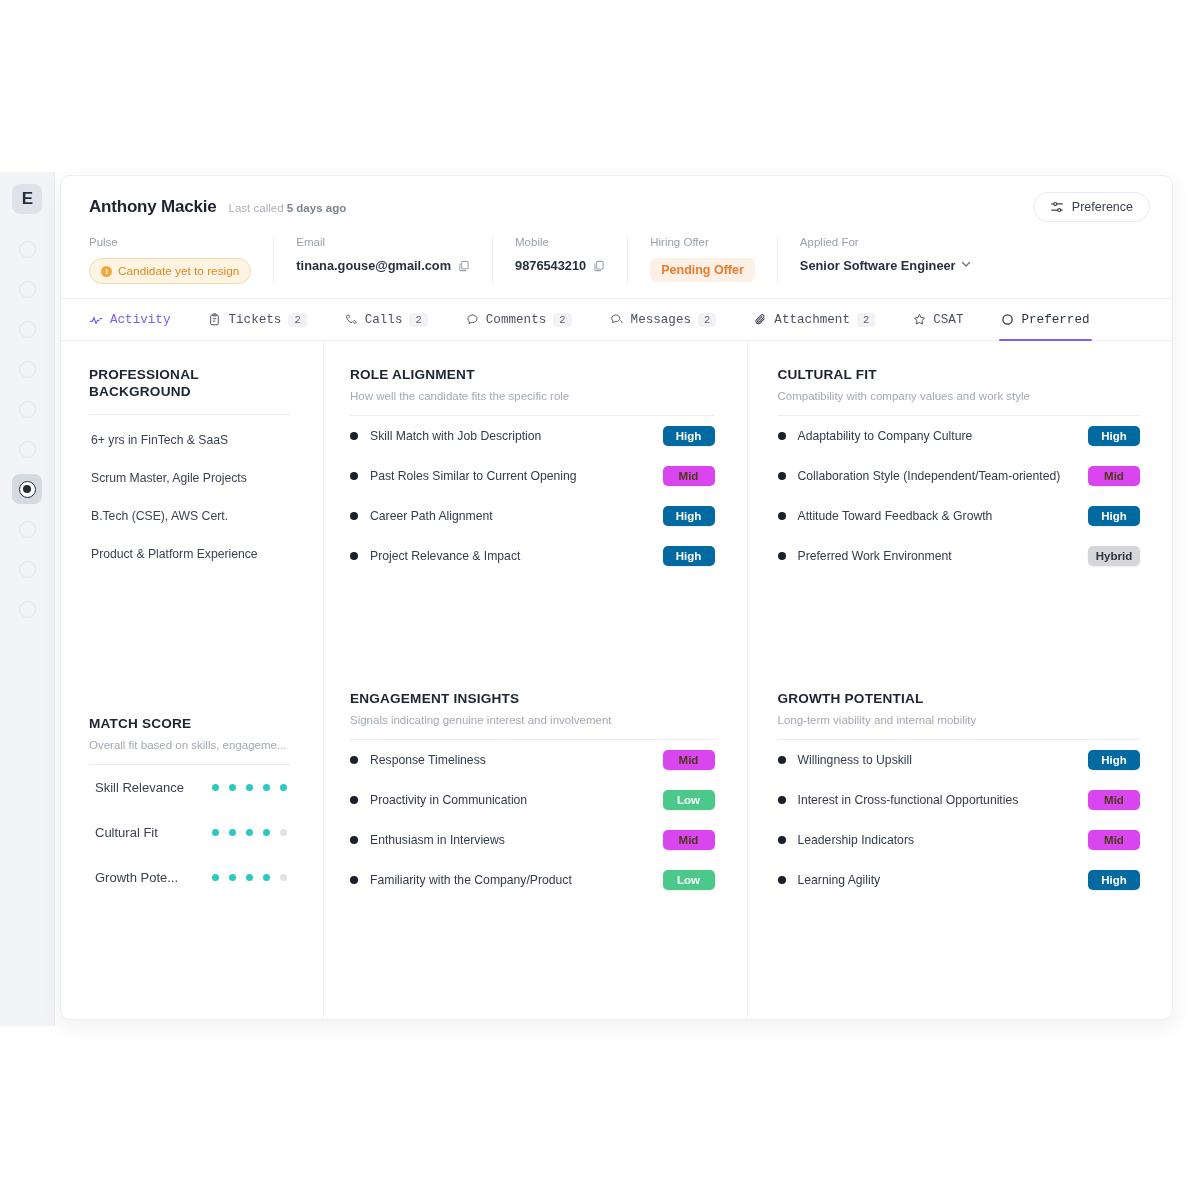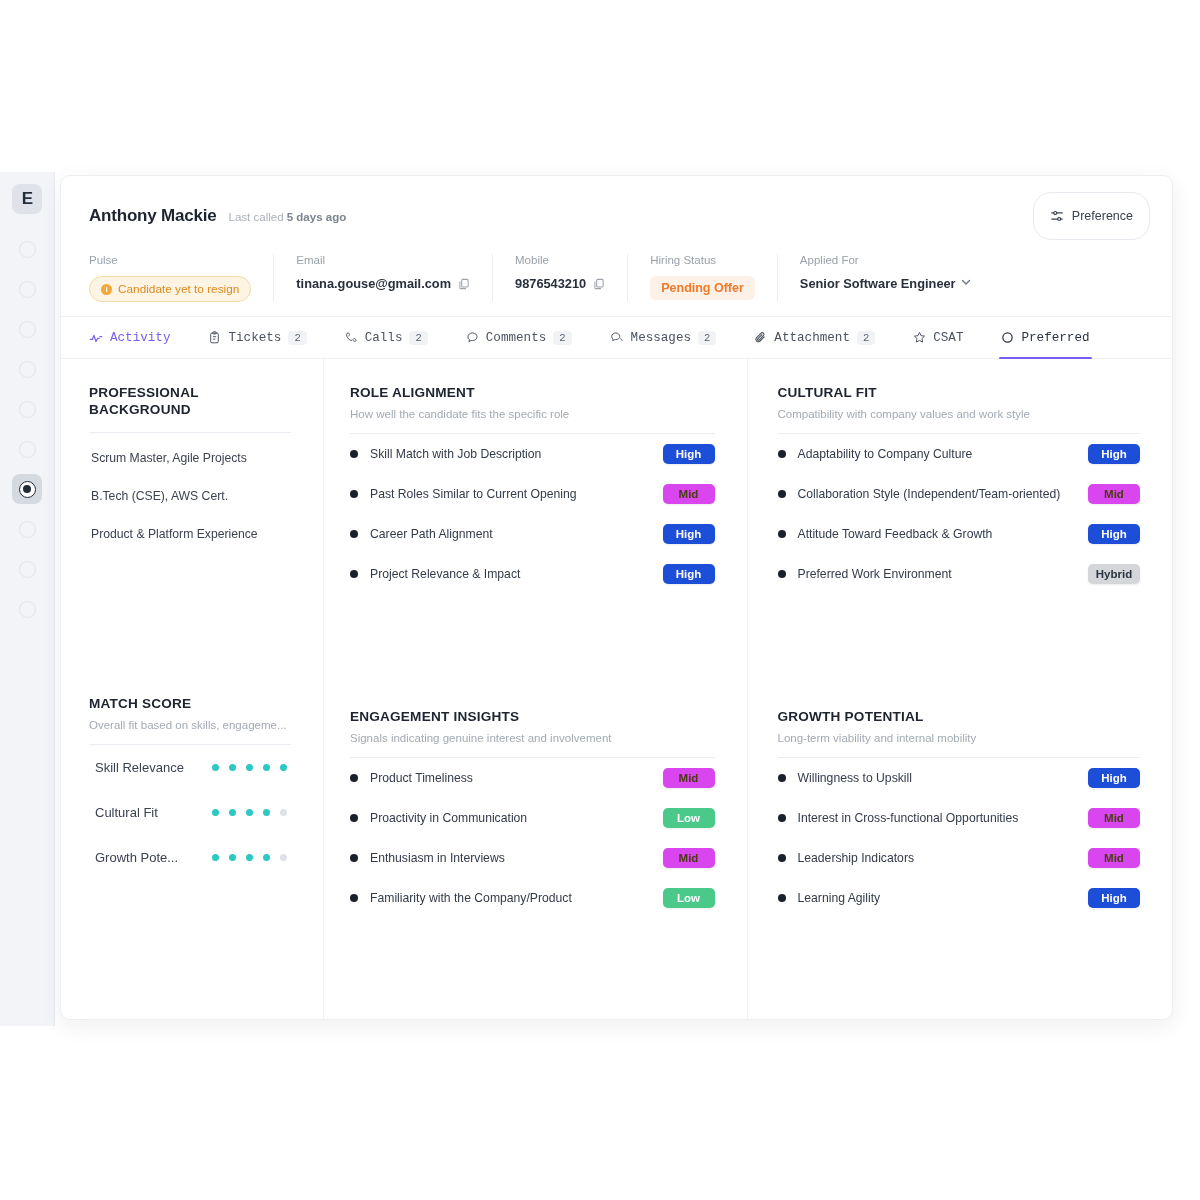--- a/index.html
+++ b/index.html
@@ -83,21 +83,21 @@
     padding: 16px 22px 12px 28px;
   }
   .cand-name {
     font-size: 17px; font-weight: 700; color: #1d2430; letter-spacing: -.2px;
   }
   .last-called { font-size: 11.5px; color: #aab1bb; margin-left: 12px; }
   .last-called b { color: #7b838f; font-weight: 600; text-align: right; }
   .pref-btn {
     display: flex; align-items: center; gap: 8px;
     border: 1px solid #e6e9ed; border-radius: 18px;
-    padding: 16px 16px; font-size: 12.5px; color: #39414e;
+    padding: 7px 16px; font-size: 12.5px; color: #39414e;
     background: #fff; cursor: pointer;
   }
 
   
   .meta {
     display: flex; padding: 0 28px 0 28px; margin-top: 2px;
     border-bottom: 1px solid #eef0f3; padding-bottom: 14px;
   }
   .meta-cell { padding-right: 22px; position: relative; }
   .meta-cell + .meta-cell { padding-left: 22px; border-left: 1px solid #eceef1; }
@@ -172,21 +172,21 @@
   }
   .row .bullet {
     width: 8px; height: 8px; border-radius: 50%; background:#1b212b; flex: 0 0 8px;
   }
   .row .rtext { font-size: 12.2px; color: #333b49; flex: 1; line-height: 1.35; }
   .chip {
     font-size: 11.5px; font-weight: 600; border-radius: 5px;
     padding: 4px 0; width: 52px; text-align: center; flex: 0 0 52px;
     box-shadow: 0 1px 2px rgba(0,0,0,.08);
   }
-  .chip.high { background:#1d4ed8; color:#fff; }
+  .chip.high { background:#0369a1; color:#fff; }
   .chip.mid  { background:#d946ef; color:#4a3b12; }
   .chip.low  { background:#4ac98b; color:#fff; }
   .chip.neutral { background:#d4d6d9; color:#2b3340; }
 
   .score-row {
     display: flex; align-items: center; padding: 15px 0 15px 6px;
   }
   .score-label { font-size: 13px; color: #3b4250; flex: 1; }
   .dots { display:flex; gap: 10px; padding-right: 4px; }
   .dots i { width: 7px; height: 7px; border-radius: 50%; display:block; background:#2cc9c4; }
@@ -283,21 +283,21 @@
             <span>9876543210</span>
             <span class="copy-ic">
               <svg width="12" height="12" viewBox="0 0 14 14" fill="none" stroke="currentColor" stroke-width="1.2">
                 <rect x="4.3" y="1.6" width="7.5" height="9" rx="1.4"></rect>
                 <path d="M9.3 12.4H3.2a1 1 0 0 1-1-1V4.2"></path>
               </svg>
             </span>
           </div>
         </div>
         <div class="meta-cell" style="min-width: 110px;">
-          <div class="meta-label">Hiring Status</div>
+          <div class="meta-label">Hiring Offer</div>
           <div class="meta-value">
             <span class="pill-status">Pending Offer</span>
           </div>
         </div>
         <div class="meta-cell" style="min-width: 196px;">
           <div class="meta-label">Applied For</div>
           <div class="meta-value applied-sel">
             <span>Senior Software Engineer</span>
             <span style="color: rgb(109, 119, 132);">
               <svg width="12" height="12" viewBox="0 0 12 12">
@@ -385,20 +385,21 @@
         </div>
       </div>
 
     <div class="grid">
 
       <div class="col left">
         <div class="block">
           <div class="sec-title">PROFESSIONAL BACKGROUND</div>
           <div class="sec-rule"></div>
           <div id="pb-items">
+              <div class="plain-item">6+ yrs in FinTech &amp; SaaS</div>
               <div class="plain-item">Scrum Master, Agile Projects</div>
               <div class="plain-item">B.Tech (CSE), AWS Cert.</div>
               <div class="plain-item">Product &amp; Platform Experience</div>
             </div>
         </div>
         <div class="block" style="margin-top:143px;">
           <div class="sec-title">MATCH SCORE</div>
           <div class="sec-sub">Overall fit based on skills, engageme...</div>
           <div class="sec-rule"></div>
           <div id="ms-items">
@@ -464,21 +465,21 @@
               </div>
             </div>
         </div>
         <div class="block" style="margin-top:115px;">
           <div class="sec-title">ENGAGEMENT INSIGHTS</div>
           <div class="sec-sub">Signals indicating genuine interest and involvement</div>
           <div class="sec-rule"></div>
           <div id="ei-rows">
               <div class="row">
                 <span class="bullet"></span>
-                <span class="rtext">Product Timeliness</span>
+                <span class="rtext">Response Timeliness</span>
                 <span class="chip mid">Mid</span>
               </div>
               <div class="row">
                 <span class="bullet"></span>
                 <span class="rtext">Proactivity in Communication</span>
                 <span class="chip low">Low</span>
               </div>
               <div class="row">
                 <span class="bullet"></span>
                 <span class="rtext">Enthusiasm in Interviews</span>

